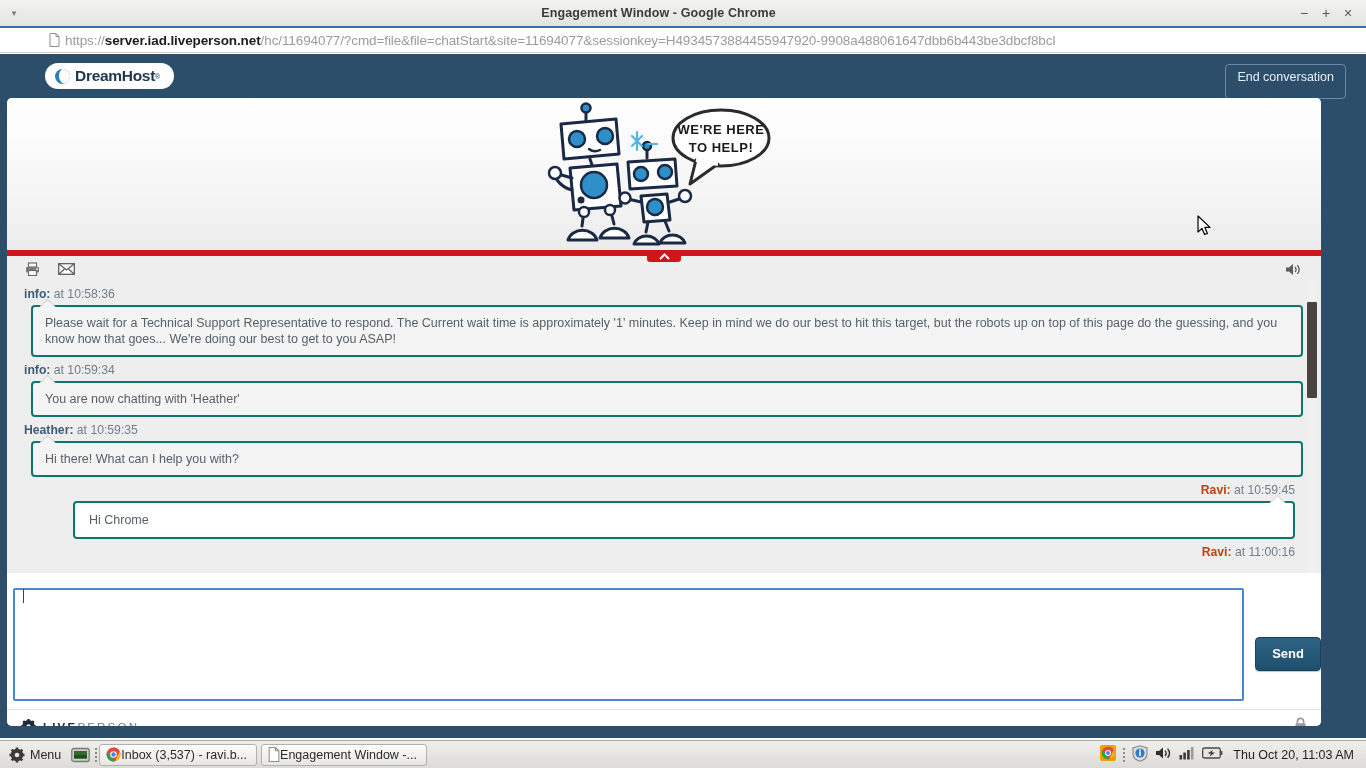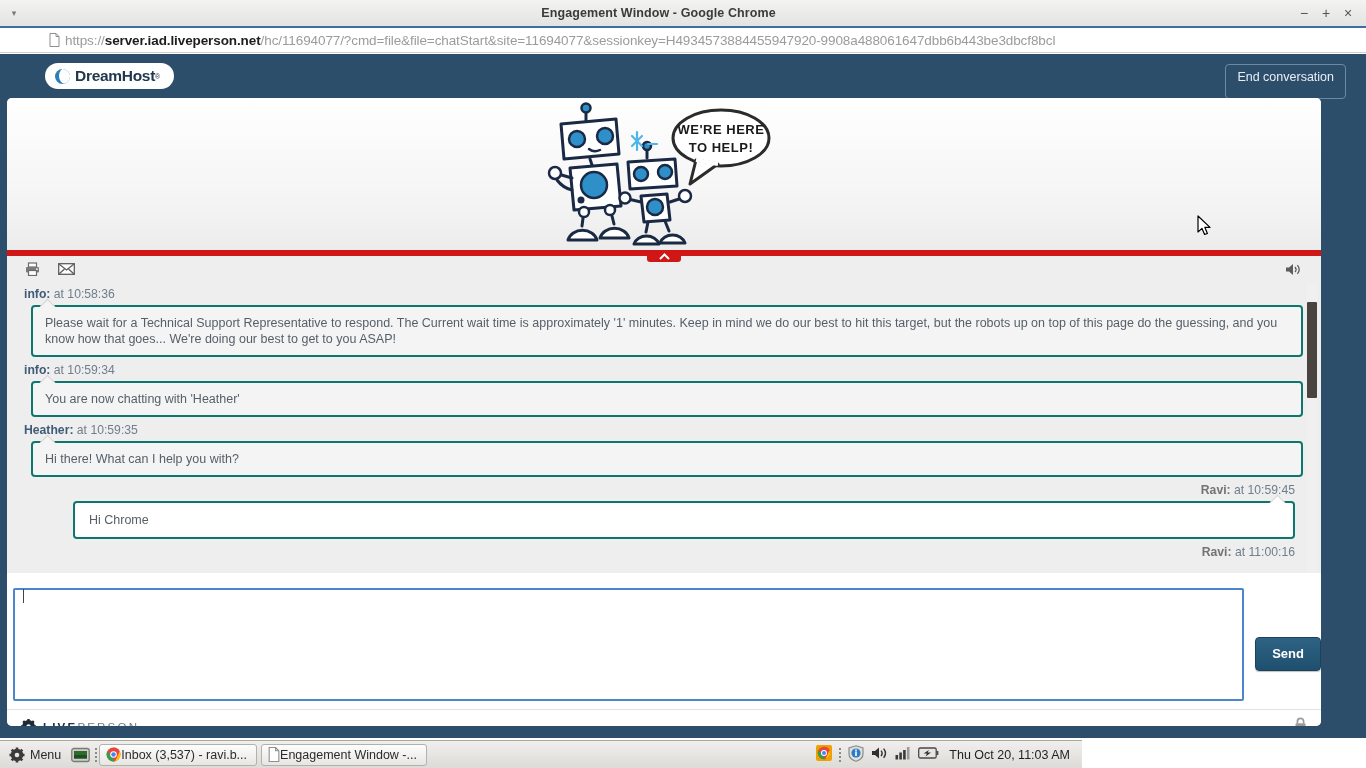--- a/index.html
+++ b/index.html
@@ -128,21 +128,21 @@
   
   .transcript {
     position: relative; background: #eeeeee;
     height: 291px; overflow: hidden; padding: 0 12px 0 12px;
   }
   .msg-head {
     font-size: 12.2px; color: #6f7e8c; margin: 5px 0 4px 5px;
   }
   .msg-head b { color: #3f5b77; font-weight: bold; }
   .msg-head.right { text-align: right; margin-right: 14px; color:#6f7e8c; }
-  .msg-head.right b { color: #737373; text-align: right; }
+  .msg-head.right b { color: #c2410c; text-align: right; }
 
   .bubble {
     position: relative;
     border: 2px solid #0f766e; border-radius: 4px;
     background: #f4f4f4; color: #555f68;
     font-size: 12.5px; line-height: 16px;
     padding: 8px 12px; margin: 0 6px 6px 12px;
   }
   .bubble::before {
     content: ""; position: absolute; top: -6px; left: 9px;
@@ -198,21 +198,21 @@
     border-top: 1px solid #e2e2e2;
     display: flex; align-items: center; padding: 0 14px;
   }
   .lp-logo { display: flex; align-items: center; gap: 7px; }
   .lp-word { font-size: 11.5px; letter-spacing: 2.2px; color: #6d7a86; }
   .lp-word b { color: #24323e; font-weight: bold; }
   .footer-lock { margin-left: auto; }
 
   
   .taskbar {
-    position: absolute; bottom: 0; left: 0; width: 1082px; height: 28px;
+    position: absolute; bottom: 0; left: 0; width: 1366px; height: 28px;
     background: linear-gradient(to bottom, #f0efed 0%, #dcdbd7 100%);
     border-top: 1px solid #a9a9a4;
     display: flex; align-items: center; padding: 0 4px;
     font-size: 12.5px; color: #2b2b2b;
   }
   .tb-item { display: flex; align-items: center; gap: 5px; padding: 0 5px; cursor: pointer; }
   .task-btn {
     display: flex; align-items: center; 
     height: 22px; padding: 0 9px 0 6px; margin: 0 2px;
     background: linear-gradient(to bottom, #fdfdfc 0%, #e7e6e3 100%);

